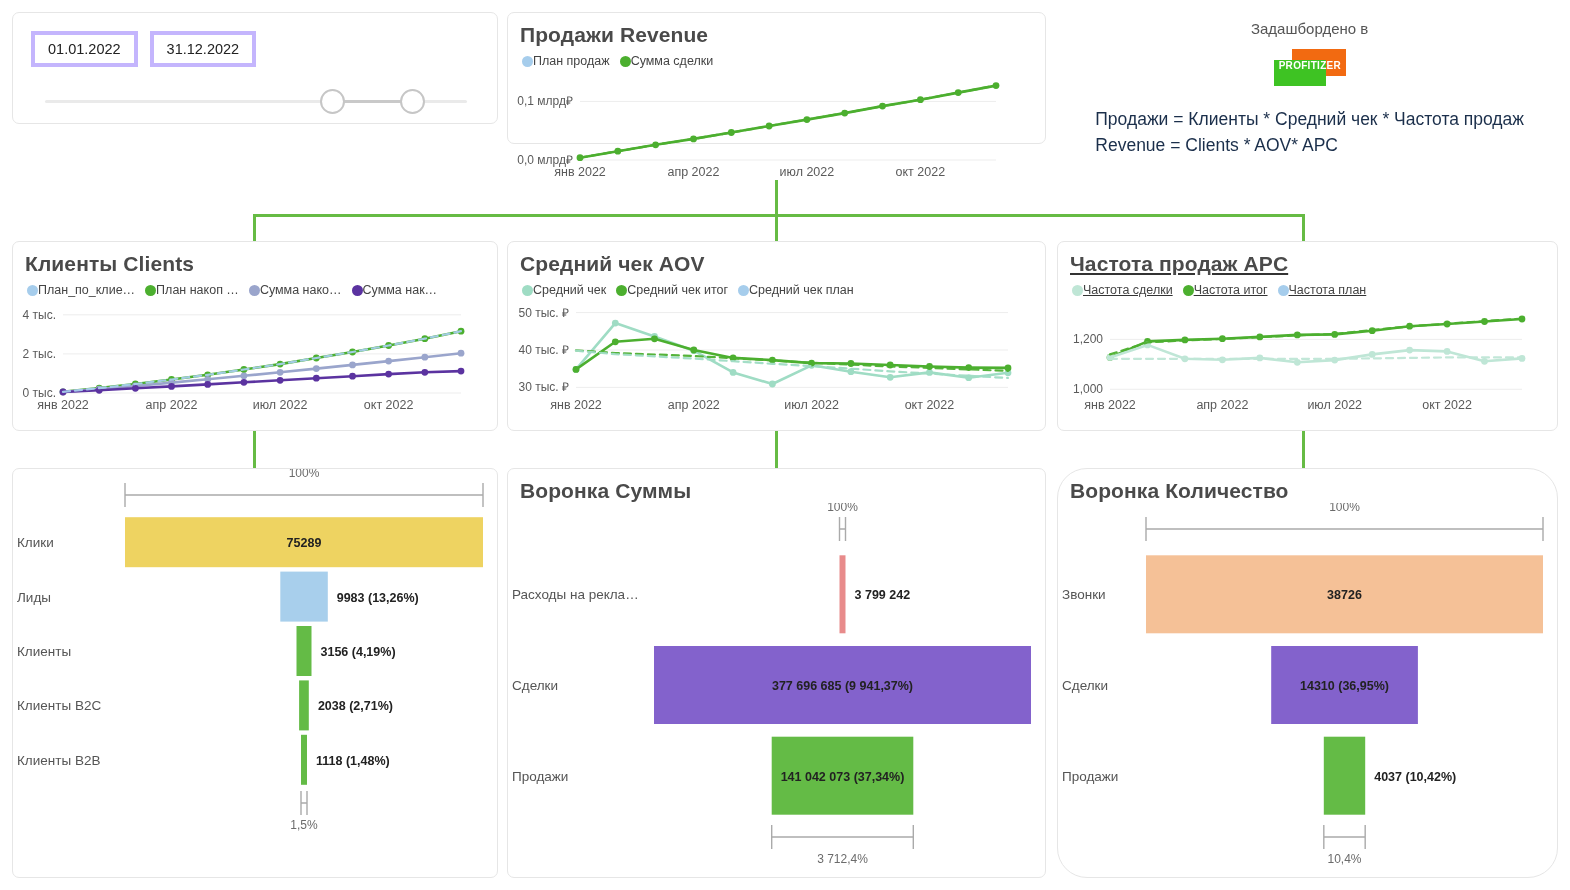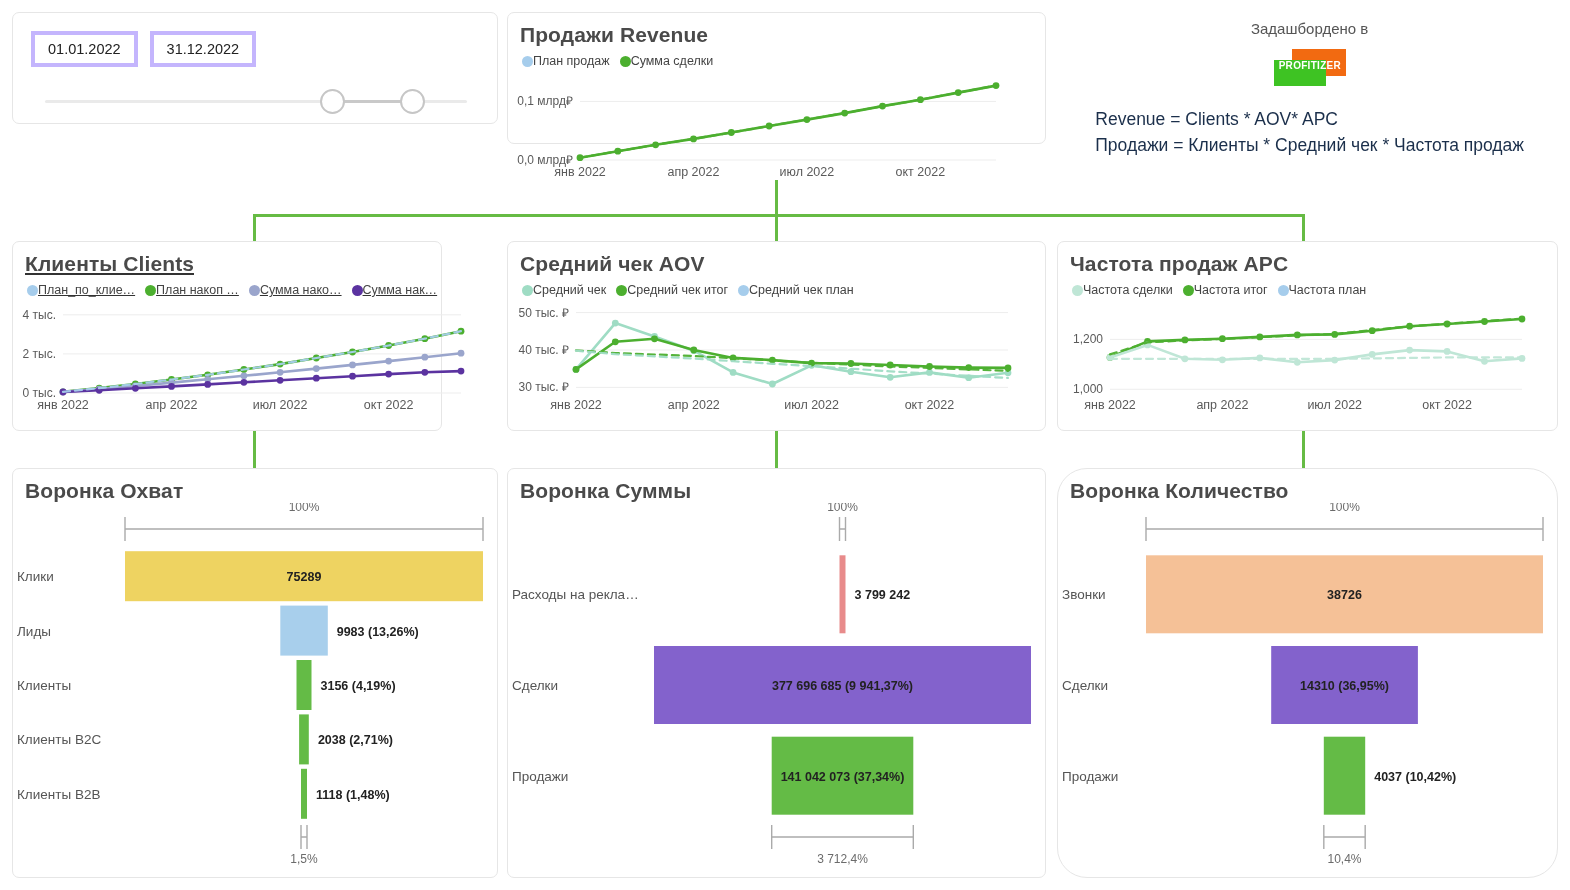--- a/index.html
+++ b/index.html
@@ -87,23 +87,23 @@
   .legend-item { display: flex; align-items: center; margin-right: 6px; white-space: nowrap; }
   .legend-dot { width: 11px; height: 11px; border-radius: 50%; flex: none; }
   .legend-label { font-size: 12.5px; color: #444; }
   .plot { position: relative; margin-top: 4px; }
   .plot svg { display: block; }
   .ytick { font-size: 12px; fill: #5a5a5a; font-family: "Liberation Sans", sans-serif; }
   .xtick { font-size: 12.5px; fill: #5a5a5a; font-family: "Liberation Sans", sans-serif; text-anchor: middle; }
   .gridline { stroke: #ededed; stroke-width: 1; }
 
   #revenue { left: 507px; top: 12px; width: 539px; height: 132px; }
-  #clients { left: 12px; top: 241px; width: 430px; height: 190px; text-decoration: underline; }
+  #clients { left: 12px; top: 241px; width: 486px; height: 190px; }
   #aov     { left: 507px; top: 241px; width: 539px; height: 190px; }
-  #apc     { left: 1057px; top: 241px; width: 501px; height: 190px; }
+  #apc     { left: 1057px; top: 241px; width: 501px; height: 190px; text-decoration: underline; }
 
   
   #funnel-reach { left: 12px; top: 468px; width: 486px; height: 410px; }
   #funnel-sum   { left: 507px; top: 468px; width: 539px; height: 410px; }
   #funnel-qty   { left: 1057px; top: 468px; width: 501px; height: 410px; border-radius: 30px; }
   .funnel-body { position: relative; width: 100%; height: calc(100% - 36px); }
   .funnel-svg { display: block; }
   .fn-cat { font-size: 13.5px; fill: #555; font-family: "Liberation Sans", sans-serif; }
   .fn-val-in { font-size: 12.5px; font-weight: bold; fill: #222; text-anchor: middle; font-family: "Liberation Sans", sans-serif; }
   .fn-val-out { font-size: 12.5px; font-weight: bold; fill: #222; font-family: "Liberation Sans", sans-serif; }
@@ -141,22 +141,22 @@
   <div id="brand">
     <div class="brand-row">
       <span class="brand-text">Задашбордено в</span>
       <span class="logo">
         <span class="logo-orange"></span>
         <span class="logo-green"></span>
         <span class="logo-text">PROFITIZER</span>
       </span>
     </div>
     <div id="formula">
+      <div class="formula-line">Продажи = Клиенты * Средний чек * Частота продаж</div>
       <div class="formula-line">Revenue = Clients * AOV* APC</div>
-      <div class="formula-line">Продажи = Клиенты * Средний чек * Частота продаж</div>
     </div>
   </div>
 
   <div class="card" id="revenue">
     <div class="card-title">Продажи Revenue</div>
     <div class="legend">
         <span class="legend-item">
           <span class="legend-dot" style="background: rgb(166, 205, 236);"></span>
           <span class="legend-label">План продаж</span>
         </span>
@@ -381,21 +381,20 @@
           <path d="M52.0 57.8 L89.5 57.8 L126.9 57.8 L164.4 57.8 L201.8 57.8 L239.3 57.8 L276.7 57.8 L314.2 57.4 L351.6 56.9 L389.1 56.4 L426.5 56.4 L464.0 56.4" fill="none" stroke="#bfe6d6" stroke-width="2.2" stroke-linecap="round" stroke-linejoin="round" stroke-dasharray="7 5" opacity="0.95"></path>
           <text x="52" y="108" class="xtick">янв 2022</text>
           <text x="164.36363636363637" y="108" class="xtick">апр 2022</text>
           <text x="276.72727272727275" y="108" class="xtick">июл 2022</text>
           <text x="389.09090909090907" y="108" class="xtick">окт 2022</text>
         </svg>
       </div>
   </div>
 
   <div class="card" id="funnel-reach">
-    <div class="card-title">Воронка Охват</div>
     <div class="funnel-body">
         <svg width="484" height="370" class="funnel-svg">
           <path d="M112 14 L112 38 M112 26 L470 26 M470 14 L470 38" class="fn-bracket"></path>
           <text x="291" y="8" class="fn-axis-text">100%</text>
           <rect x="112.0" y="48.2" width="358.0" height="50" fill="#eed361"></rect>
           <text x="4" y="78.2" class="fn-cat">Клики</text>
           <text x="291" y="78.2" class="fn-val-in">75289</text>
           <rect x="267.3" y="102.6" width="47.5" height="50" fill="#a8cfec"></rect>
           <text x="4" y="132.60000000000002" class="fn-cat">Лиды</text>
           <text x="323.7" y="132.60000000000002" class="fn-val-out">9983 (13,26%)</text>

